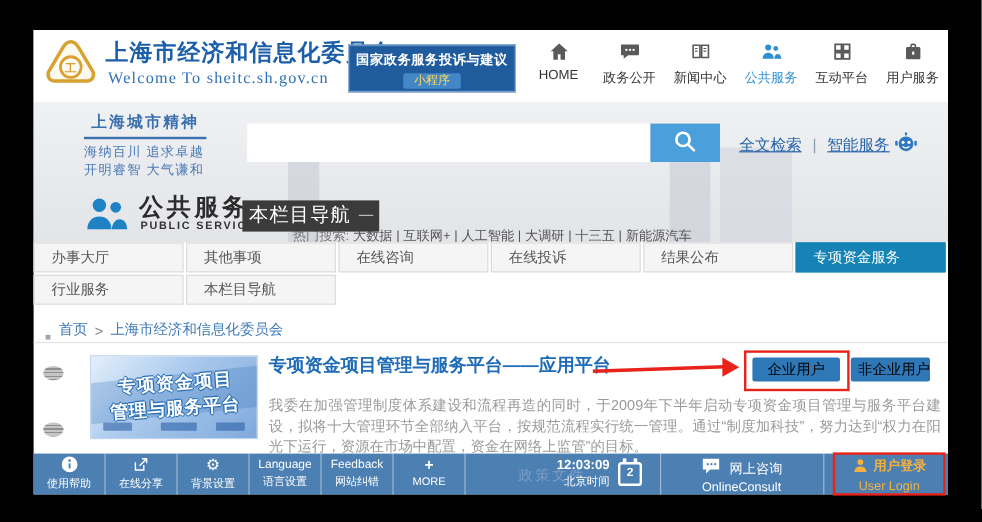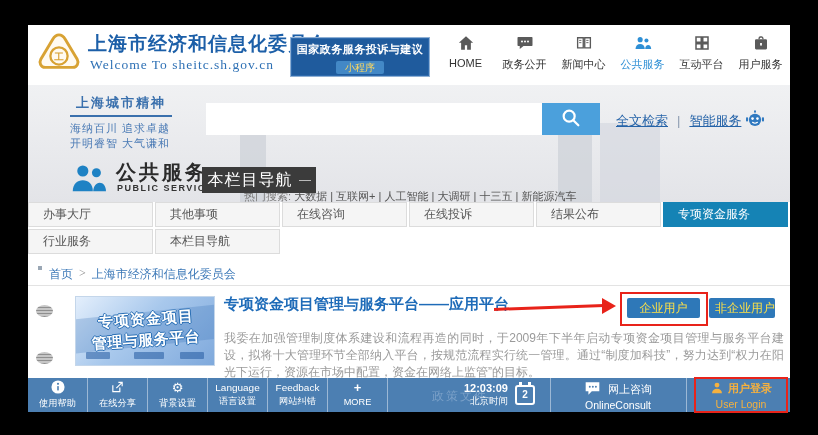--- a/index.html
+++ b/index.html
@@ -51,39 +51,39 @@
   .svc-btn .dash{display:inline-block;width:12px;height:1px;background:#bbb;vertical-align:middle;margin-left:6px;}
 
   
   .tabs{position:absolute;left:0;top:177px;width:762px;}
   .tab-row{display:flex;gap:2px;margin-bottom:2px;}
   .tab{width:125px;height:25px;box-sizing:border-box;background:#f5f5f5;border:1px solid #dcdcdc;color:#555;
        font-size:12px;line-height:23px;padding-left:14px;cursor:pointer;white-space:nowrap;}
   .tab.active{background:#1583b5;border-color:#1583b5;color:#fff;}
 
   
-  .crumb{position:absolute;left:10px;top:241px;font-size:12px;color:#888;display:flex;align-items:flex-start;font-family:Liberation Serif, serif;}
+  .crumb{position:absolute;left:10px;top:241px;font-size:12px;color:#888;display:flex;align-items:flex-end;}
   .crumb .dot{width:4px;height:4px;background:#9aa7b5;display:inline-block;margin-right:7px;}
   .crumb a{color:#3d79b8;text-decoration:none;cursor:pointer;}
   .crumb .csep{margin:0 6px;color:#888;}
 
   
   .content{position:absolute;left:0;top:260px;width:762px;height:93px;border-top:1px solid #e3e3e3;}
   .thumb{position:absolute;left:47px;top:10px;width:140px;height:70px;border:1px solid #c4d6ea;box-sizing:border-box;
          background:linear-gradient(135deg,#e4effc 0%,#a8c8ec 45%,#7fa9dc 100%);overflow:hidden;cursor:pointer;}
   .thumb .diag{position:absolute;left:-20px;top:14px;width:200px;height:34px;background:rgba(47,107,181,0.25);transform:rotate(-6deg);}
   .thumb-l1{position:absolute;left:0;width:140px;text-align:center;font-weight:bold;color:#fff;
             text-shadow:-1px 0 #2a6fb5,1px 0 #2a6fb5,0 -1px #2a6fb5,0 1px #2a6fb5;transform:rotate(-4deg);}
   .l1{top:13px;font-size:15px;letter-spacing:1px;}
   .l2{top:34px;font-size:15px;letter-spacing:0.5px;}
   .thumb .bar{position:absolute;bottom:6px;height:7px;background:rgba(35,90,160,0.55);border-radius:1px;}
   .b1{left:10px;width:24px;} .b2{left:58px;width:30px;} .b3{left:104px;width:24px;}
   .c-title{position:absolute;left:196px;top:9px;font-size:15px;font-weight:bold;color:#1e6bb8;white-space:nowrap;}
   .c-para{position:absolute;left:196px;top:33px;width:560px;font-size:12px;color:#9a9a9a;line-height:17px;text-align:justify;margin-top:11px;}
-  .btn-user{position:absolute;top:12px;height:20px;background:#2e78b8;color:#fde047;font-size:12px;text-align:center;
+  .btn-user{position:absolute;top:12px;height:20px;background:#2e78b8;color:#000000;font-size:12px;text-align:center;
             line-height:20px;border-radius:2px;cursor:pointer;white-space:nowrap;}
   .btn-ent{left:599px;width:73px;}
   .btn-nonent{left:681px;width:66px;text-align:right;}
   .ann-box{position:absolute;border:2px solid #e8231a;background:transparent;pointer-events:none;}
   .box-ent{left:592px;top:6px;width:84px;height:30px;}
   .arrow-line{position:absolute;left:466px;top:20px;width:110px;height:3px;background:#e8231a;transform:rotate(-2deg);}
   .arrow-head{position:absolute;left:574px;top:12px;width:0;height:0;border-left:14px solid #e8231a;
               border-top:8px solid transparent;border-bottom:8px solid transparent;}
 
   

